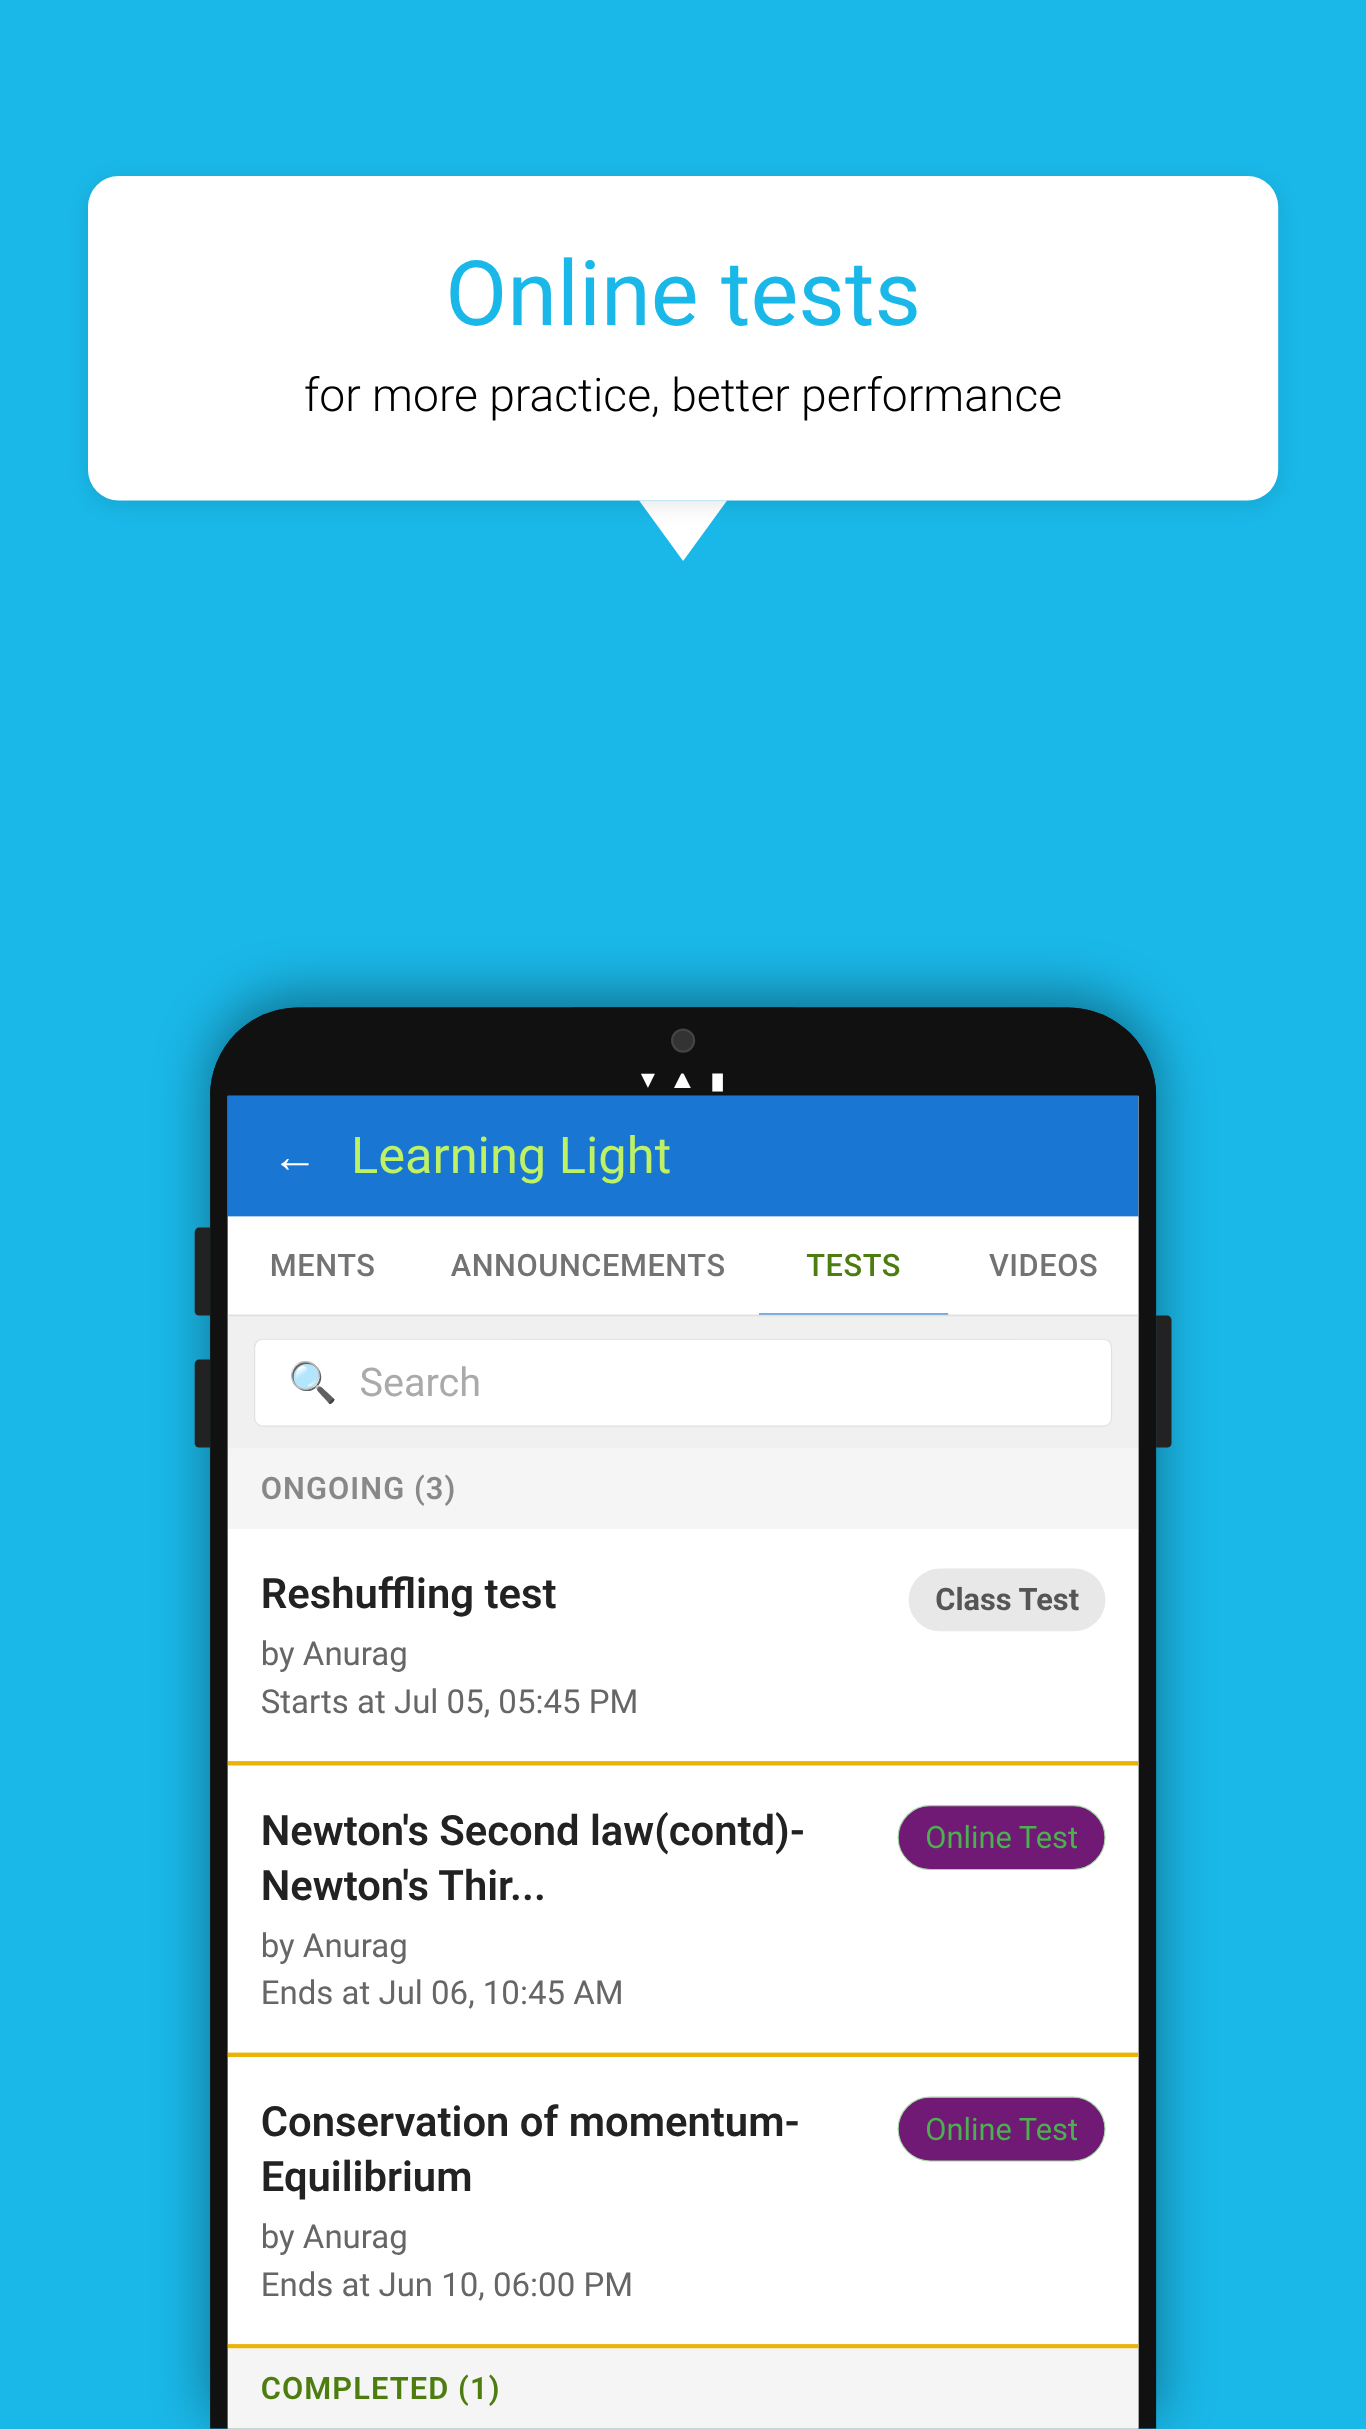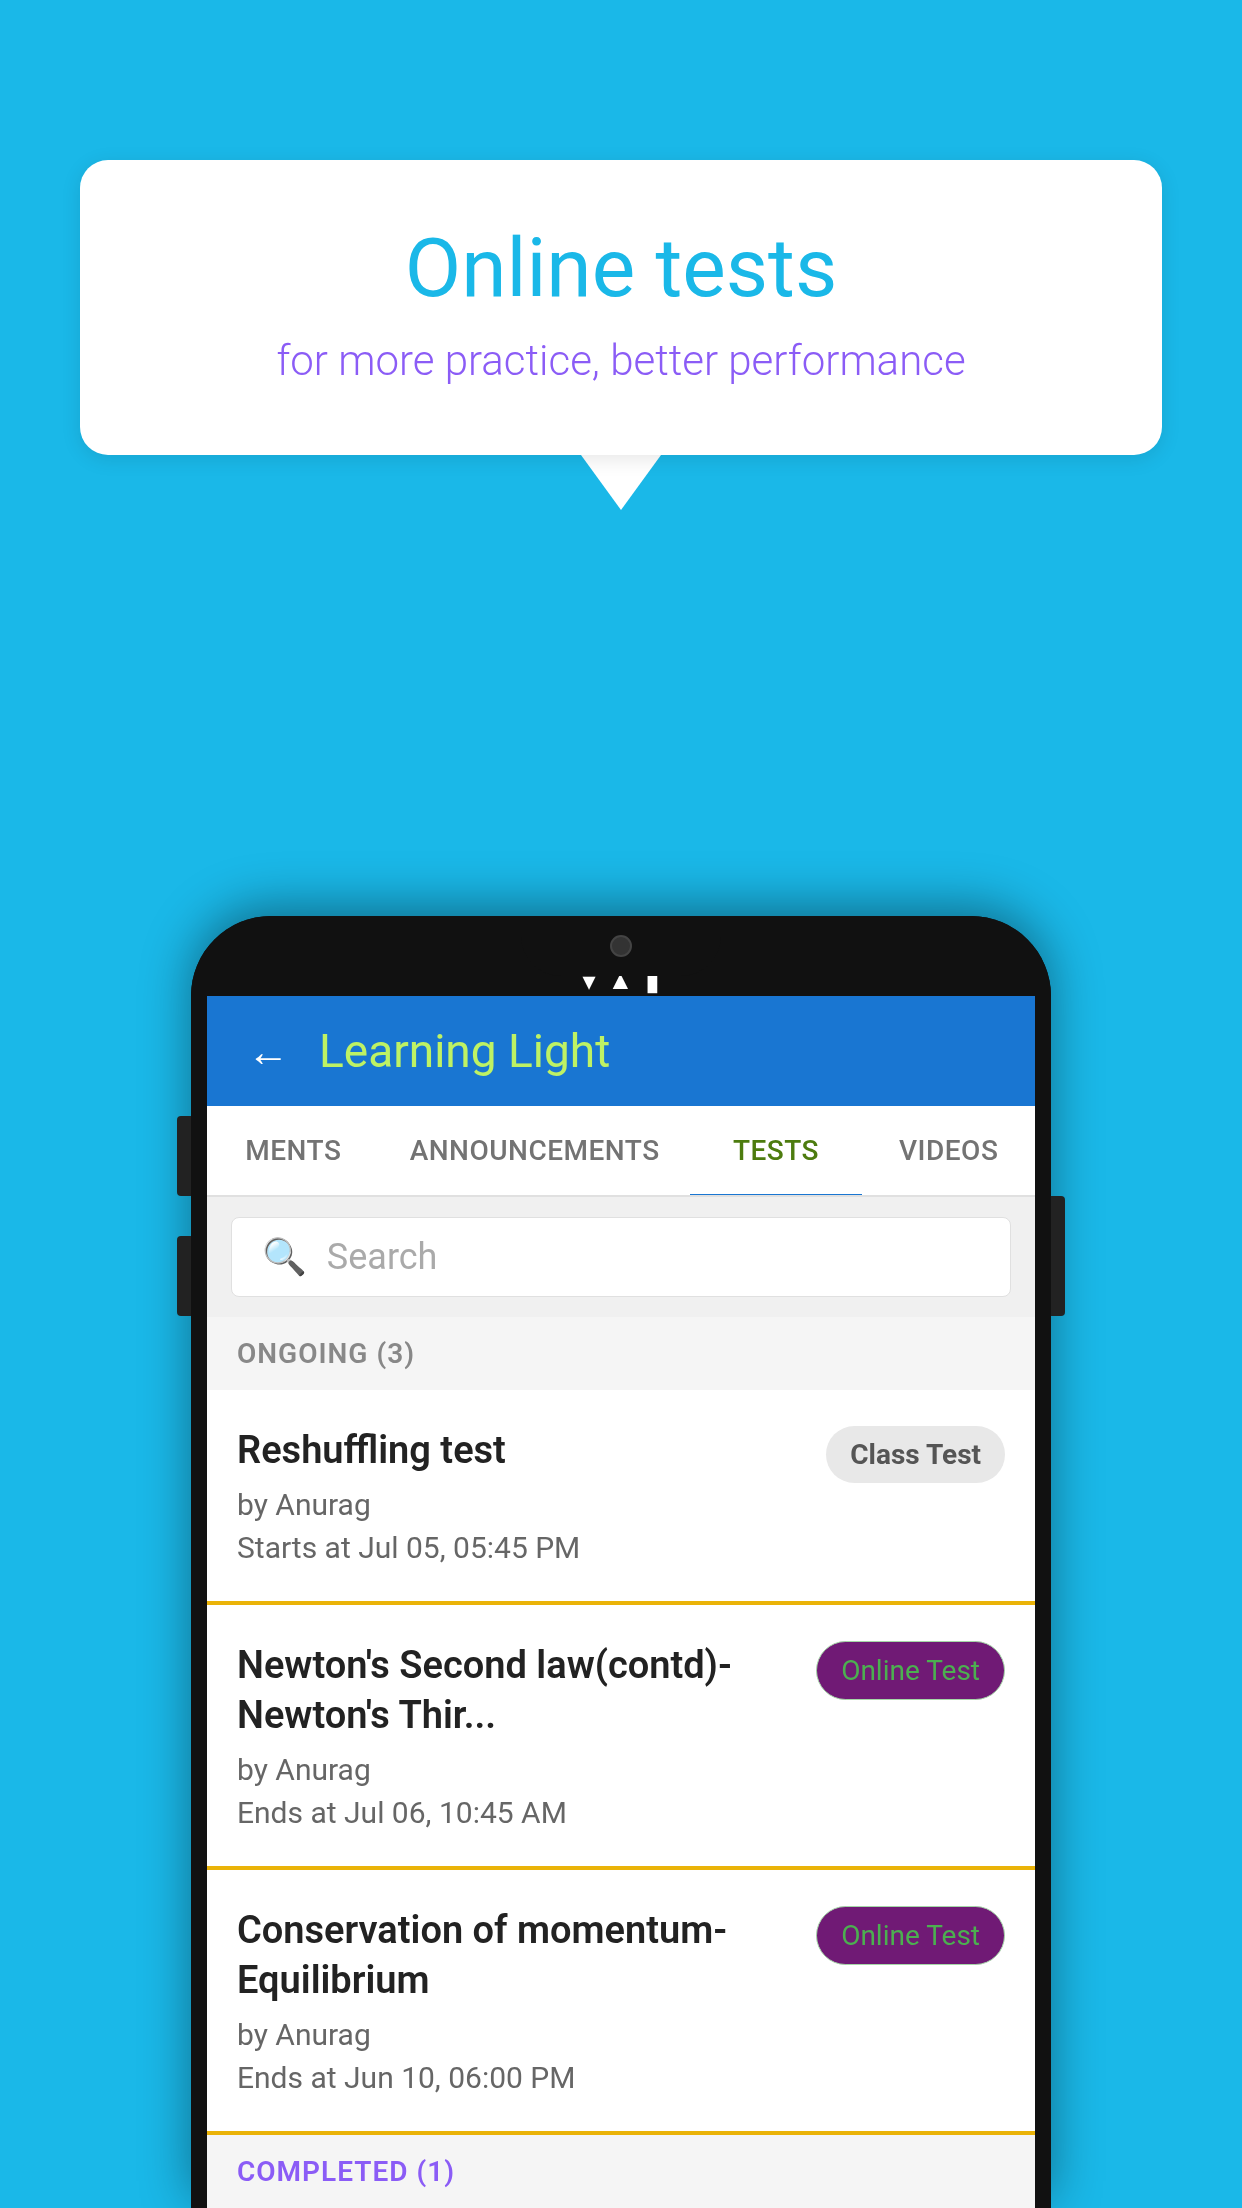--- a/index.html
+++ b/index.html
@@ -36,21 +36,21 @@
     }
 
     .speech-bubble-title {
       color: #1ab8e8;
       font-size: 82px;
       font-weight: 400;
       margin-bottom: 20px;
     }
 
     .speech-bubble-subtitle {
-      color: #8b5cf6;
+      color: #000000;
       font-size: 42px;
       font-weight: 300;
     }
 
     .speech-bubble-arrow {
       width: 0;
       height: 0;
       border-left: 40px solid transparent;
       border-right: 40px solid transparent;
       border-top: 55px solid white;
@@ -279,21 +279,21 @@
     .badge-online {
       background: #701a75;
       color: #4caf50;
       border: 1px solid #a5d6a7;
     }
 
     .completed-section {
       background: #f5f5f5;
       padding: 20px 30px;
       font-size: 28px;
-      color: #8b5cf6;
+      color: #4d7c0f;
       font-weight: 600;
       letter-spacing: 1px;
     }
 
     
     .phone-side-left {
       position: absolute;
       left: -14px;
       top: 200px;
       width: 14px;

